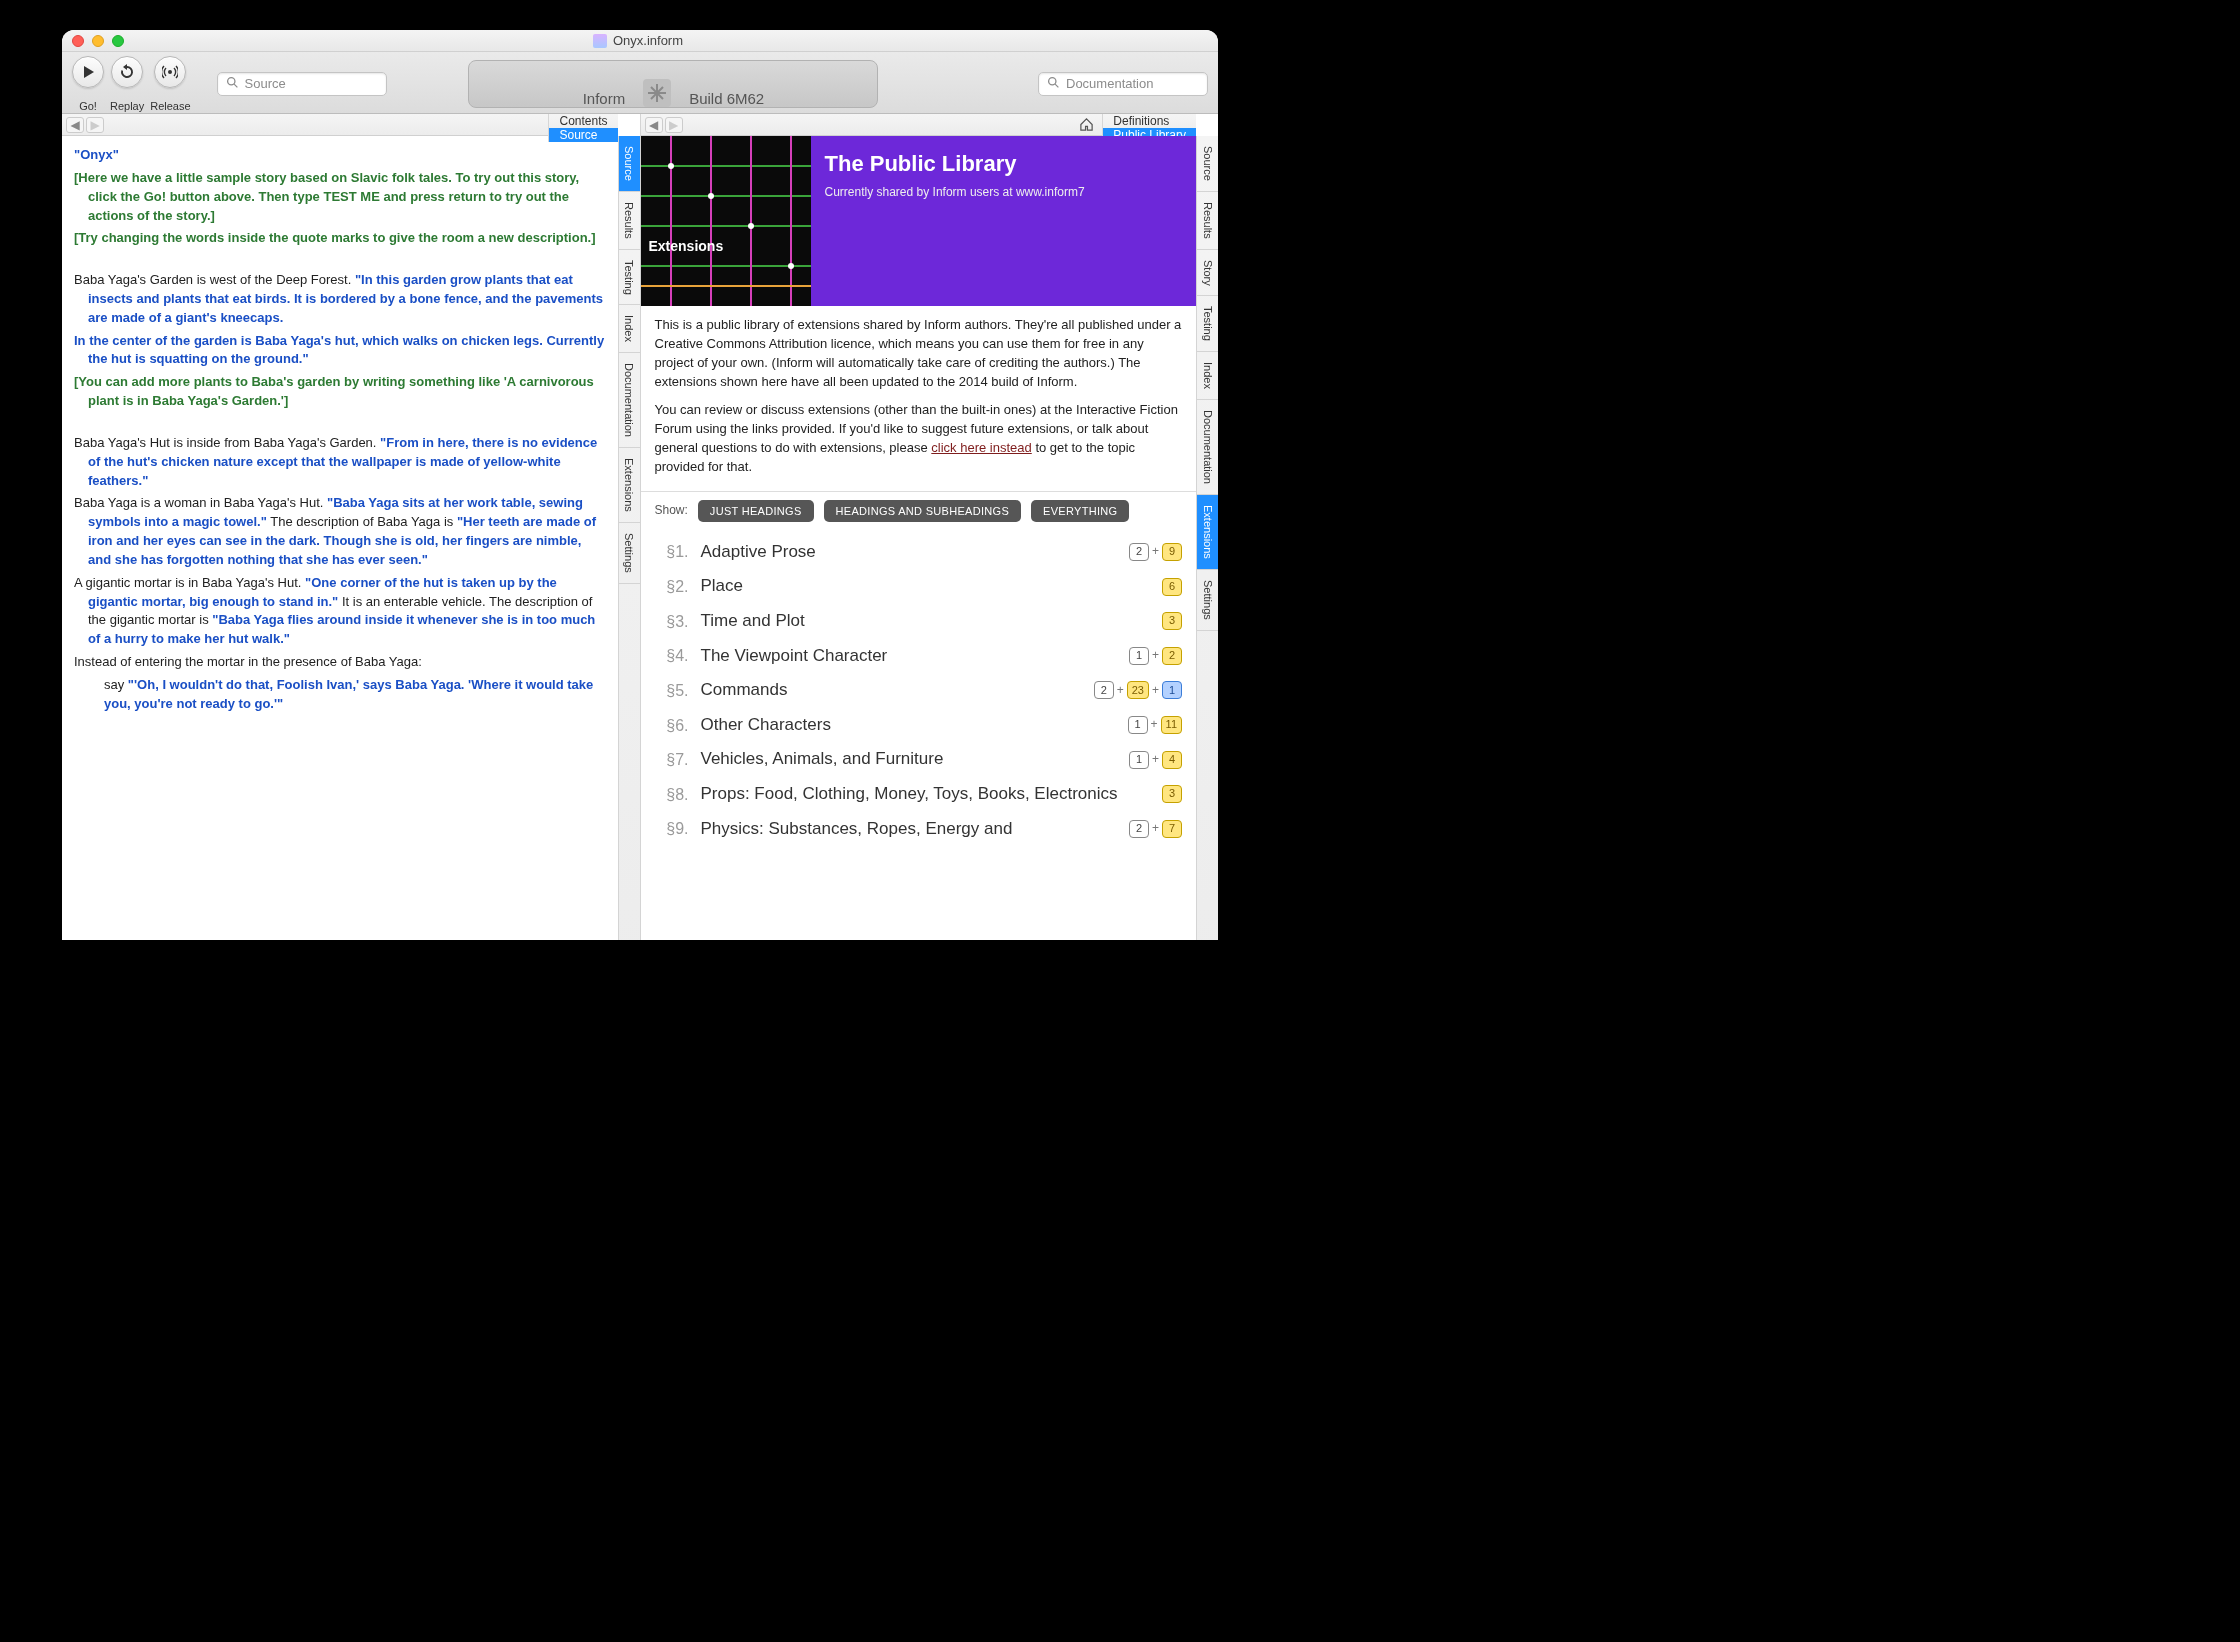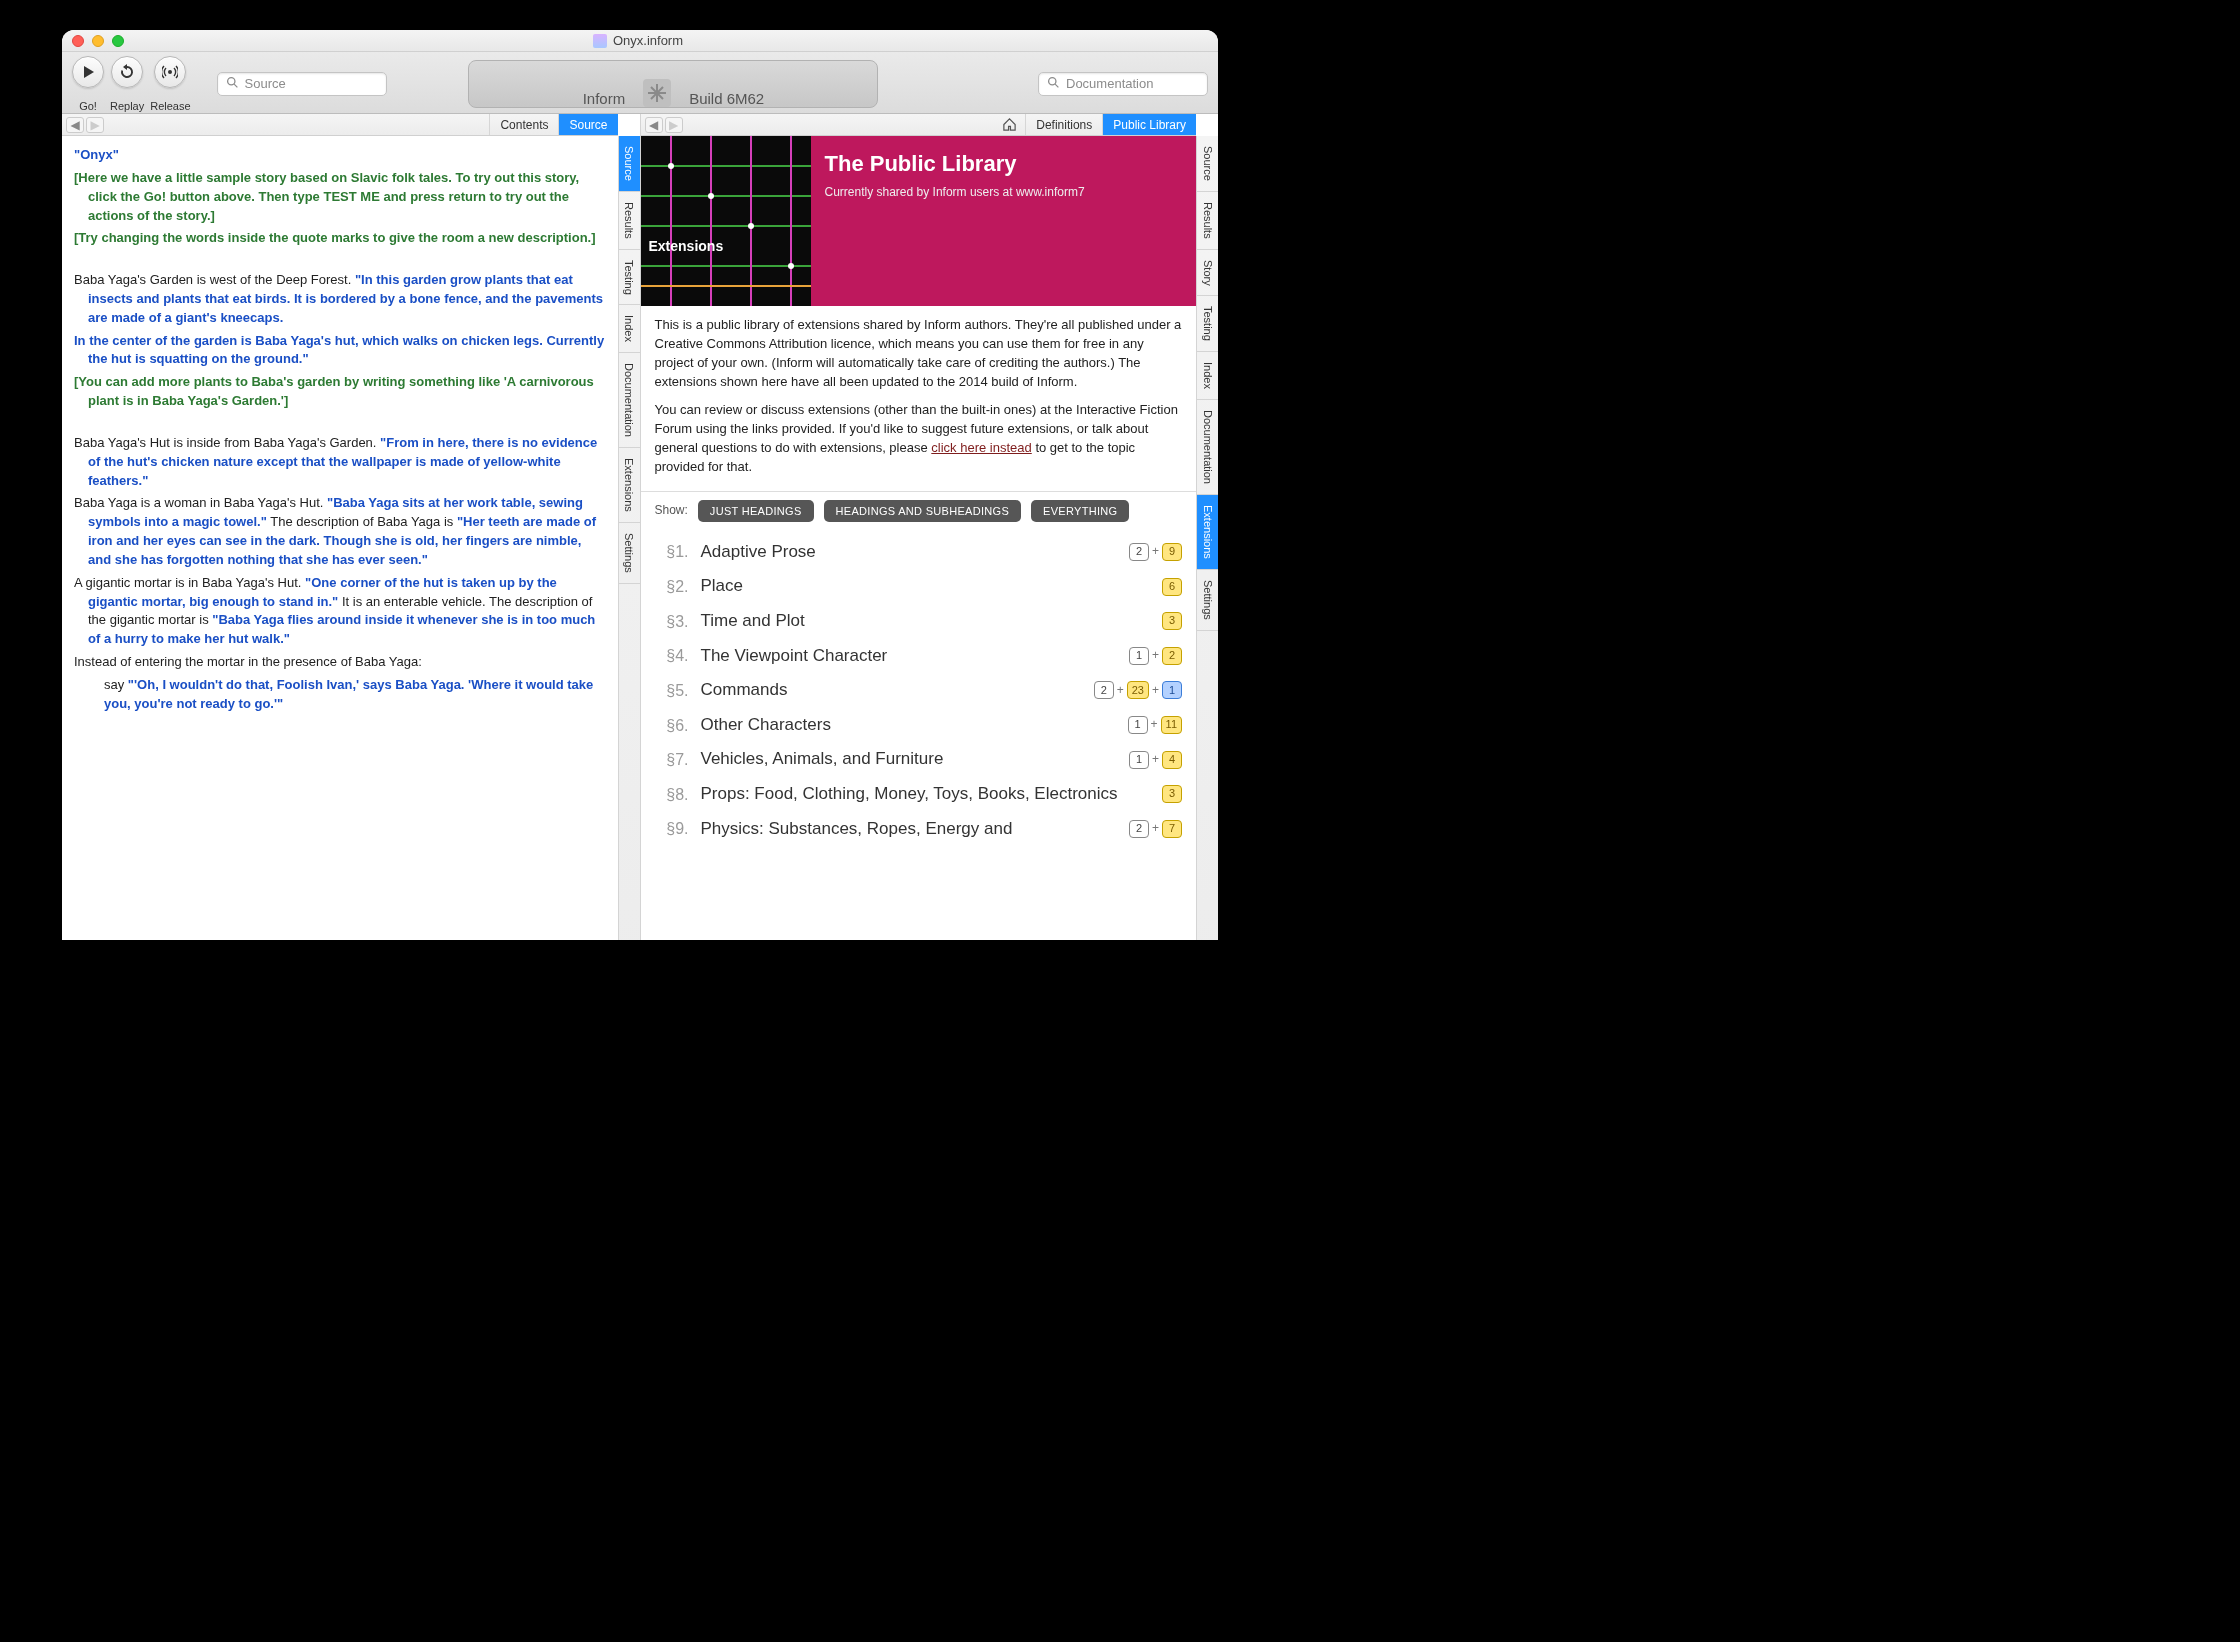--- a/index.html
+++ b/index.html
@@ -79,21 +79,21 @@
 .panels{ flex:1; display:flex; overflow:hidden;}
 .panel{ flex:1; display:flex; flex-direction:column; border-right:1px solid #d4d4d4; position:relative; overflow:hidden;}
 .panel:last-child{border-right:none;}
 
 .subbar{
   height:22px;background:linear-gradient(#f5f5f5,#ececec);border-bottom:1px solid #d0d0d0;
   display:flex;align-items:center;font-size:12px;color:#333;
 }
 .navarrows{display:flex;align-items:center;padding:0 4px;gap:2px;}
 .navarrow{width:18px;height:16px;display:flex;align-items:center;justify-content:center;color:#888;border:1px solid #ccc;background:#f5f5f5;border-radius:3px;}
-.subtabs{margin-left:auto;display:flex;height:100%;}
+.subtabs{margin-left:auto;display:flex;height:100%;flex-direction:column;}
 .subtab{padding:0 10px;display:flex;align-items:center;border-left:1px solid #d6d6d6;cursor:default;}
 .subtab.sel{background:#1f8fff;color:#fff;}
 .home-icon{margin-left:auto;width:24px;display:flex;align-items:center;justify-content:center;color:#555;}
 
 .content{flex:1;overflow:auto;padding:10px 12px 10px 12px;font-size:13px;line-height:1.45;color:#222;}
 .content p{margin:0 0 4px;}
 .code-title{color:#1a4fc5;font-weight:bold;margin-bottom:6px;}
 .comment{color:#2d7a33;font-weight:bold;margin-left:18px;text-indent:-14px;padding-left:14px;}
 .para{margin:6px 0;}
 .qs{color:#1a4fc5;font-weight:bold;}
@@ -112,21 +112,21 @@
   display:flex;align-items:center;justify-content:center;
 }
 .sidetab.sel{background:#1f8fff;color:#fff;}
 .content-wrap{margin-right:22px;height:100%;display:flex;flex-direction:column;overflow:hidden;}
 
 .lib-header{
   display:flex;gap:0;margin:0 0 10px 0;
 }
 .lib-map{width:170px;height:170px;background:#0a0a0a;position:relative;flex-shrink:0;}
 .lib-map::before,.lib-map::after{content:"";position:absolute;}
-.lib-title{background:#be185d;color:#fff;flex:1;padding:12px 14px;}
+.lib-title{background:#6d28d9;color:#fff;flex:1;padding:12px 14px;}
 .lib-title h1{font-size:22px;font-weight:bold;margin-bottom:4px;}
 .lib-title .subtitle{font-size:12px;color:#eee;}
 .lib-body{padding:0 14px;font-size:13px;color:#222;line-height:1.45;}
 .lib-body p{margin:0 0 10px;}
 .lib-body a{color:#7f1d1d;text-decoration:underline;}
 
 .lib-divider{border-top:1px solid #ddd;margin:14px 0 10px;}
 .show-row{display:flex;align-items:center;gap:10px;padding:0 14px;margin-bottom:14px;}
 .show-label{color:#555;font-size:12px;}
 .chip{background:#565656;color:#fff;border-radius:5px;padding:5px 12px;font-size:11px;letter-spacing:.3px;}

